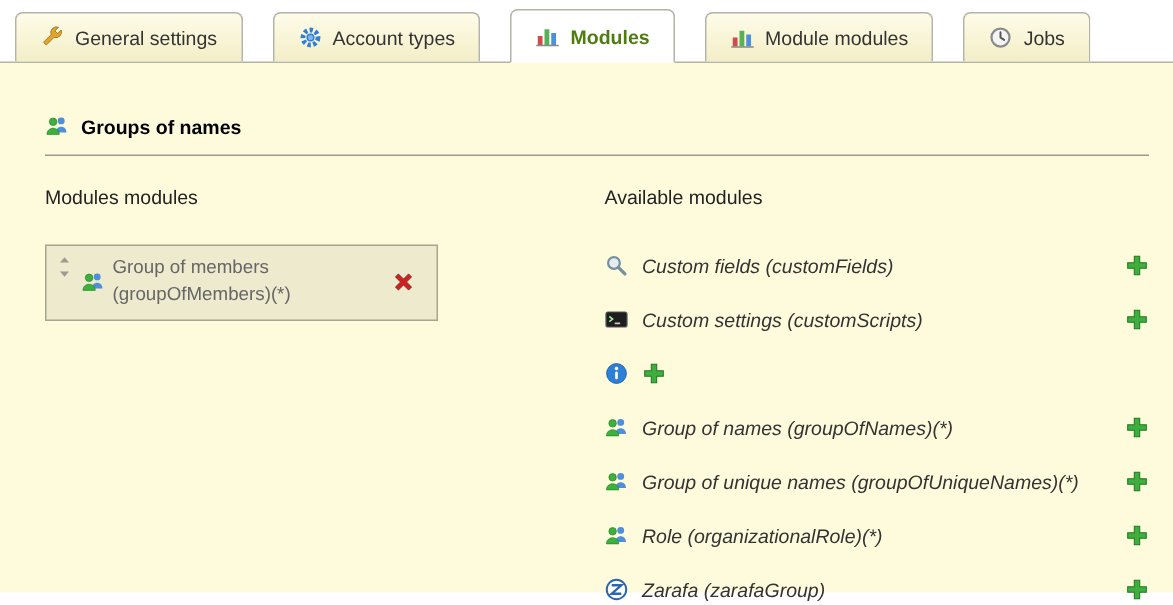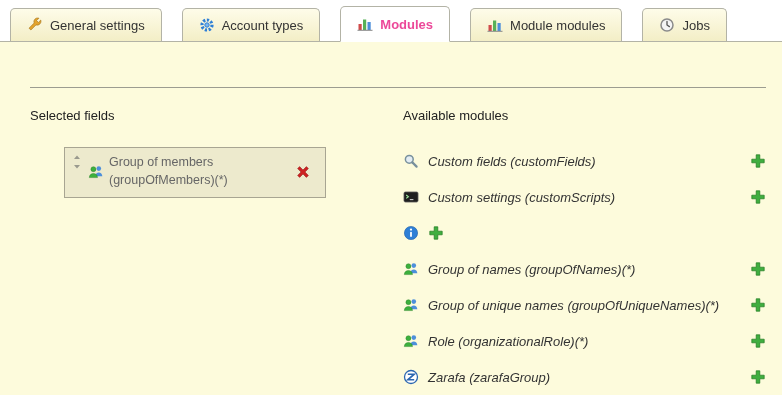--- a/index.html
+++ b/index.html
@@ -31,21 +31,21 @@
     cursor: pointer;
     white-space: nowrap;
   }
   .tab.active {
     height: 36px;
     background: #ffffff;
     margin-bottom: -1px;
     border-bottom: 1px solid #ffffff;
     z-index: 2;
     font-weight: bold;
-    color: #ec4899;
+    color: #4d7c0f;
   }
   .ticon { width: 16px; height: 16px; flex: 0 0 16px; }
   .ticon svg, .micon svg, .act svg { display: block; width: 100%; height: 100%; }
 
   
   .content {
     background: #fdfbdc;
     height: 353px;
     padding: 34px 14px 0 30px;
     position: relative;
@@ -67,21 +67,20 @@
 
   
   .selected-box {
     margin-top: 24px;
     width: 262px;
     background: #edeacd;
     border: 1px solid #a8a592;
     padding: 6px 8px 8px 6px;
     display: flex; gap: 5px;
     cursor: move;
-    margin-left: 34px;
   }
   .drag { width: 12px; height: 14px; flex: 0 0 12px; align-self: flex-start; margin-top: 1px; }
   .drag svg { display: block; width: 100%; height: 100%; }
   .selected-box .micon { width: 16px; height: 16px; flex: 0 0 16px; align-self: center; }
   .sel-label {
     font-size: 12.5px; color: #666; line-height: 1.4;
     max-width: 150px; flex: 1;
   }
   .act {
     width: 16px; height: 16px; flex: 0 0 16px;
@@ -154,26 +153,37 @@
           <path d="M8 4.5V8l2.4 1.6" stroke="#555" stroke-width="1.3" fill="none" stroke-linecap="round"></path>
         </svg>
     </span>
     <span>Jobs</span>
   </div>
 
 </div>
 
 <div class="content">
 
+  <div class="section-title">
+    <span class="micon">
+      <svg viewBox="0 0 16 16">
+          <circle cx="10.8" cy="4.6" r="2.3" fill="#4d8fdb"></circle>
+          <path d="M7.3 12.3c0-2.4 1.6-3.8 3.5-3.8s3.5 1.4 3.5 3.8z" fill="#4d8fdb"></path>
+          <circle cx="5.4" cy="5.2" r="2.5" fill="#3db03d" stroke="#1f7a1f" stroke-width="0.4"></circle>
+          <path d="M1.3 13.6c0-2.6 1.9-4.1 4.1-4.1s4.1 1.5 4.1 4.1z" fill="#3db03d" stroke="#1f7a1f" stroke-width="0.4"></path>
+        </svg>
+    </span>
+    <span>Groups of names</span>
+  </div>
   <hr class="rule">
 
   <div class="cols">
 
     <div class="col-left">
-      <div class="col-head">Selected fields</div>
+      <div class="col-head">Modules modules</div>
 
       <div class="selected-box">
         <span class="drag">
           <svg viewBox="0 0 12 14">
               <path d="M6 0.5l3 3.5H3z" fill="#9a9a8e"></path>
               <path d="M6 13.5L9 10H3z" fill="#9a9a8e"></path>
             </svg>
         </span>
         <span class="micon">
           <svg viewBox="0 0 16 16">

